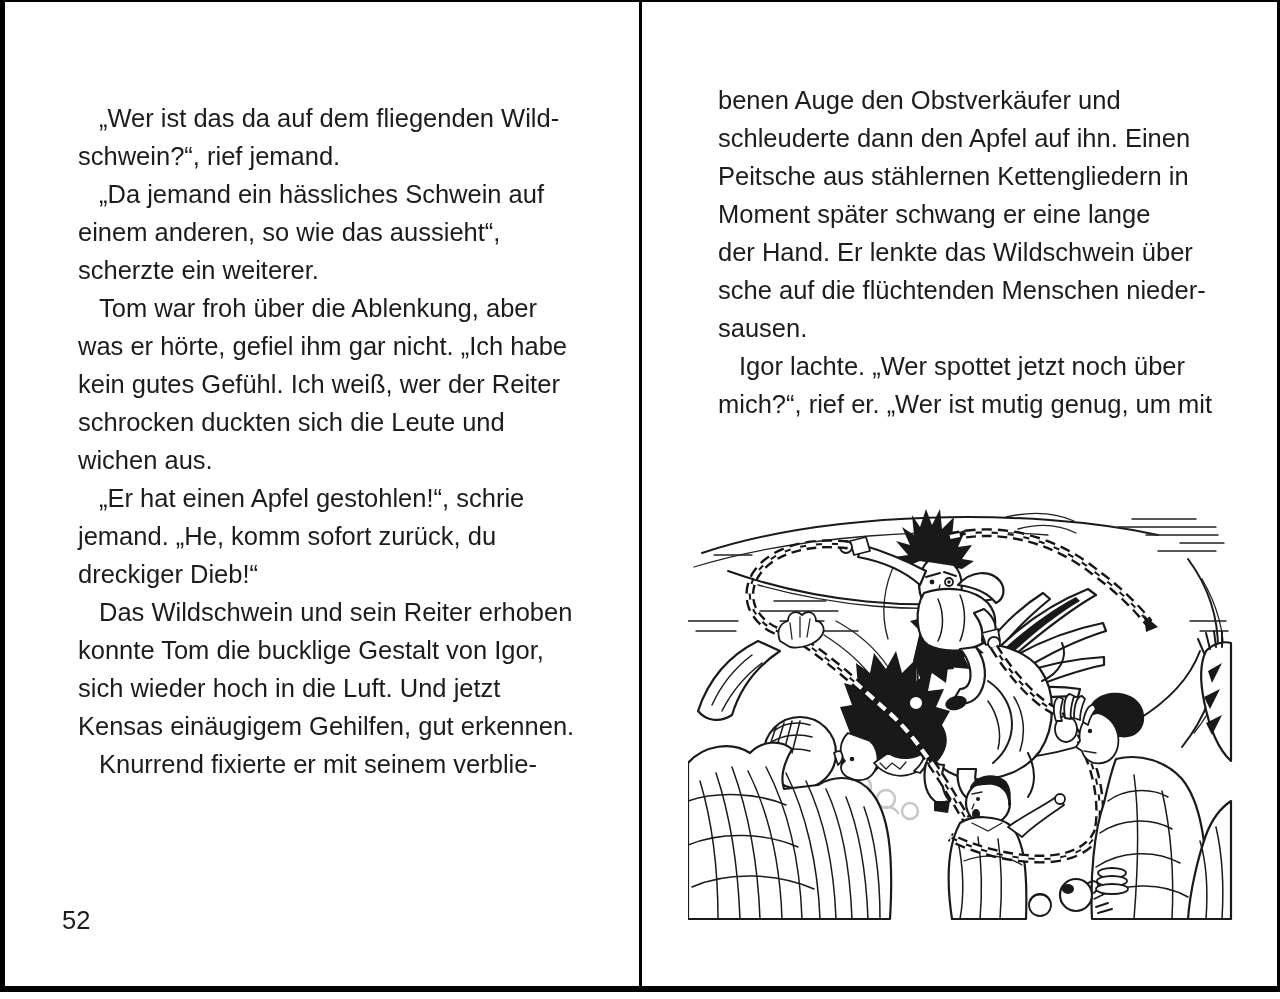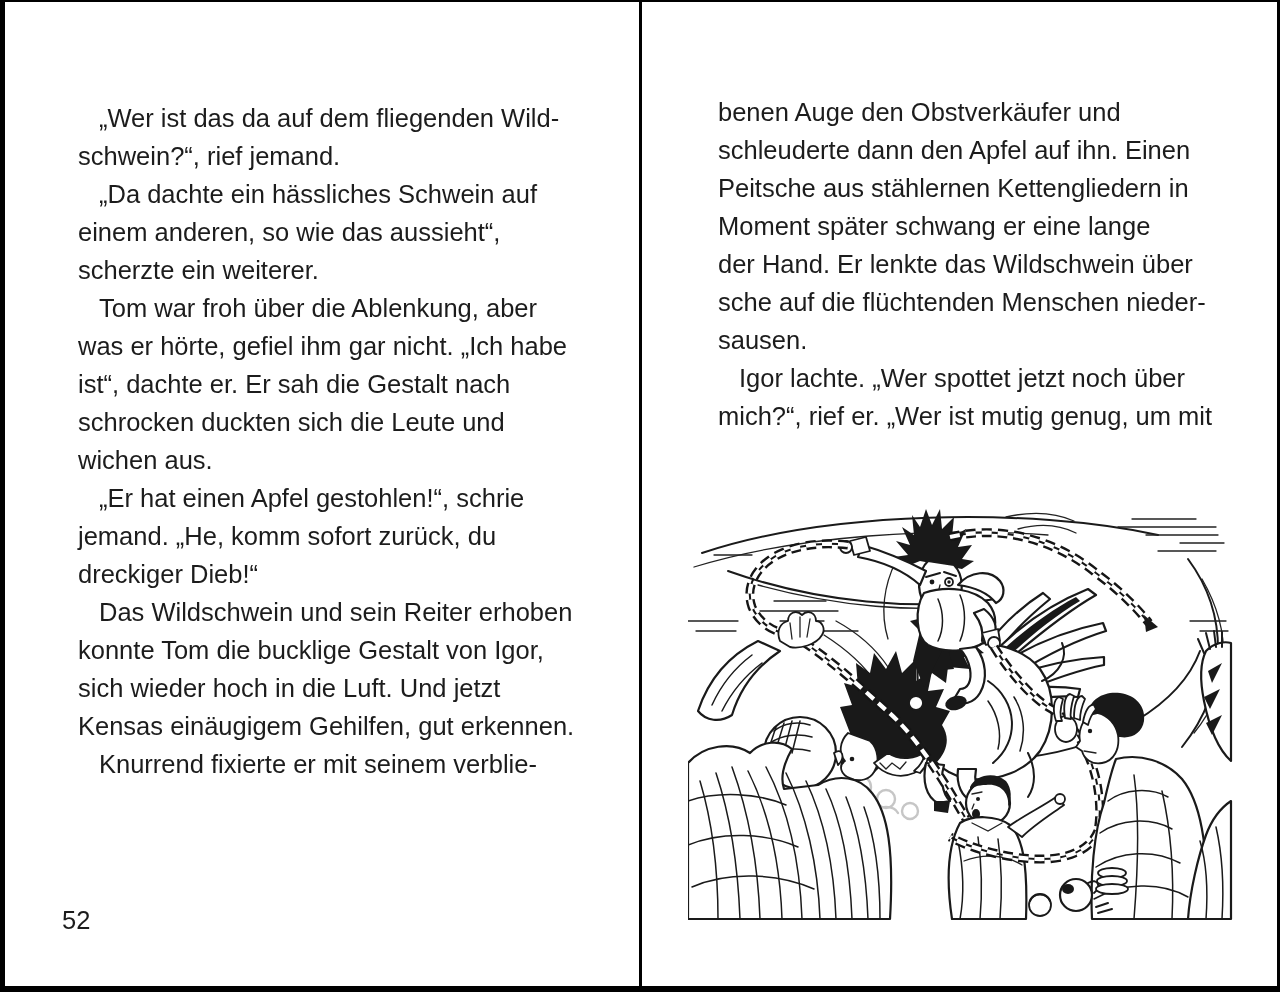--- a/index.html
+++ b/index.html
@@ -7,21 +7,21 @@
     position:relative;box-sizing:border-box;width:1280px;height:992px;background:#fff;
     border-left:5px solid #000;border-top:2px solid #000;border-right:3px solid #000;border-bottom:6px solid #000;
     overflow:hidden;
     font-family:Liberation Sans, sans-serif;color:#1c1c1c;
   }
   .divider{position:absolute;left:634px;top:0;width:3px;height:991px;background:#000;}
   .textblock{position:absolute;font-size:25.5px;line-height:38px;letter-spacing:0px;white-space:nowrap;}
   .textblock .line{height:38px;}
   .textblock .line.indent{padding-left:21px;}
   .tb-left{left:73px;top:97px;}
-  .tb-right{left:713px;top:91px;}
+  .tb-right{left:713px;top:79px;}
   .pagenum{position:absolute;left:57px;top:899px;font-size:25.5px;line-height:38px;}
   .illustration{position:absolute;left:683px;top:498px;width:545px;height:424px;}
   
   .ln{fill:none;stroke:#1a1a1a;stroke-width:2;stroke-linecap:round;}
   .lnt{fill:none;stroke:#222;stroke-width:1.3;stroke-linecap:round;}
   .wh{fill:#fff;stroke:#1a1a1a;stroke-width:2.2;stroke-linejoin:round;}
   .wh2{fill:#fff;stroke:#1a1a1a;stroke-width:1.8;stroke-linejoin:round;}
   .dk{fill:#191919;stroke:none;}
   .ht{fill:none;stroke:#1a1a1a;stroke-width:1.5;stroke-linecap:round;}
   .gh{fill:none;stroke:#c6c6c6;stroke-width:2.4;stroke-linecap:round;}
@@ -32,26 +32,26 @@
 </head>
 <body>
 
 <div class="frame">
 
   <div class="divider"></div>
 
   <div class="textblock tb-left">
       <div class="line indent">„Wer ist das da auf dem fliegenden Wild-</div>
       <div class="line">schwein?“, rief jemand.</div>
-      <div class="line indent">„Da dachte ein hässliches Schwein auf</div>
+      <div class="line indent">„Da jemand ein hässliches Schwein auf</div>
       <div class="line">einem anderen, so wie das aussieht“,</div>
       <div class="line">scherzte ein weiterer.</div>
       <div class="line indent">Tom war froh über die Ablenkung, aber</div>
       <div class="line">was er hörte, gefiel ihm gar nicht. „Ich habe</div>
-      <div class="line">ist“, dachte er. Er sah die Gestalt nach</div>
+      <div class="line">kein gutes Gefühl. Ich weiß, wer der Reiter</div>
       <div class="line">schrocken duckten sich die Leute und</div>
       <div class="line">wichen aus.</div>
       <div class="line indent">„Er hat einen Apfel gestohlen!“, schrie</div>
       <div class="line">jemand. „He, komm sofort zurück, du</div>
       <div class="line">dreckiger Dieb!“</div>
       <div class="line indent">Das Wildschwein und sein Reiter erhoben</div>
       <div class="line">konnte Tom die bucklige Gestalt von Igor,</div>
       <div class="line">sich wieder hoch in die Luft. Und jetzt</div>
       <div class="line">Kensas einäugigem Gehilfen, gut erkennen.</div>
       <div class="line indent">Knurrend fixierte er mit seinem verblie-</div>

